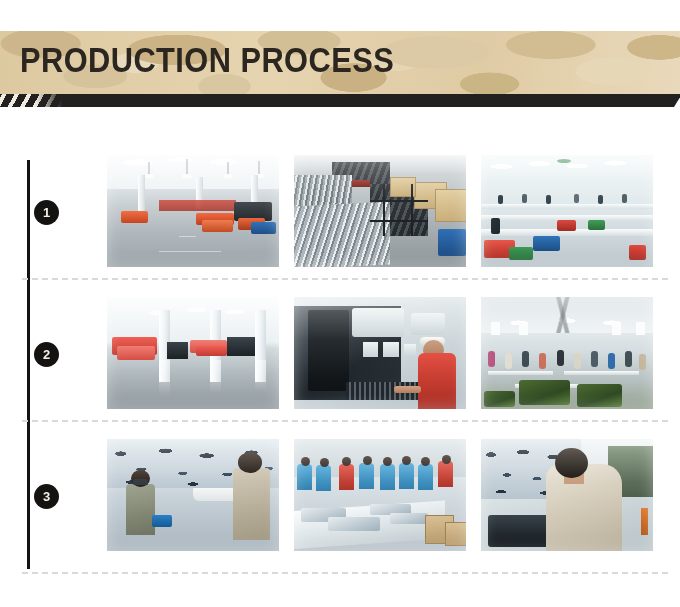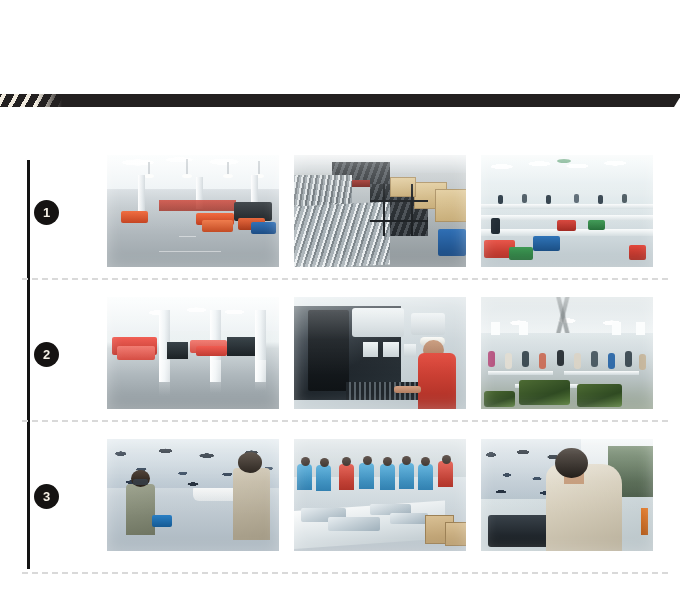--- a/index.html
+++ b/index.html
@@ -376,20 +376,24 @@
     background:linear-gradient(180deg,#39424a,#12171b);border-radius:3px;}
   .p9 .pole{position:absolute;left:2%;top:2%;width:3px;height:52%;background:#9aa4a8;}
   .p9 .orange{position:absolute;right:3%;bottom:14%;width:7px;height:24%;
     background:linear-gradient(180deg,#e0792b,#b35a18);}
 </style>
 </head>
 <body>
 
 <div class="page">
 
+  <div class="banner">
+    <div class="camo"></div>
+    <div class="banner-title">PRODUCTION PROCESS</div>
+  </div>
 
   <div class="stripe">
     <div class="stripe-bar"></div>
     <div class="stripe-hazard"></div>
     <div class="stripe-hazard-mask"></div>
   </div>
 
   <div class="timeline-line"></div>
 
   <div class="rows">

